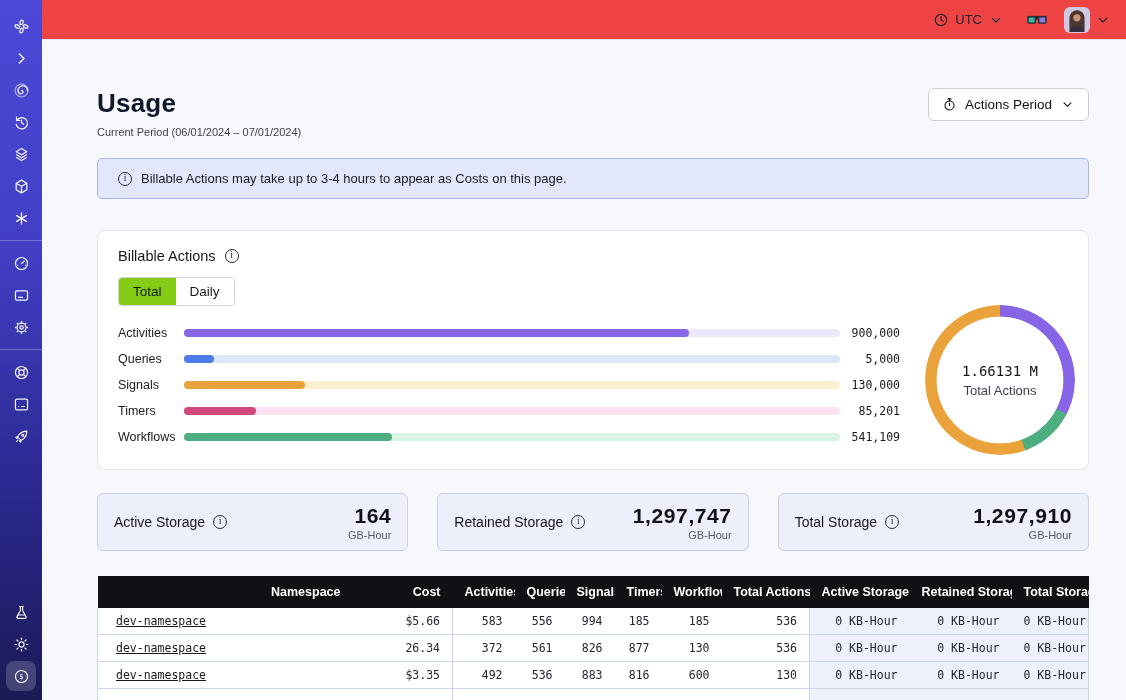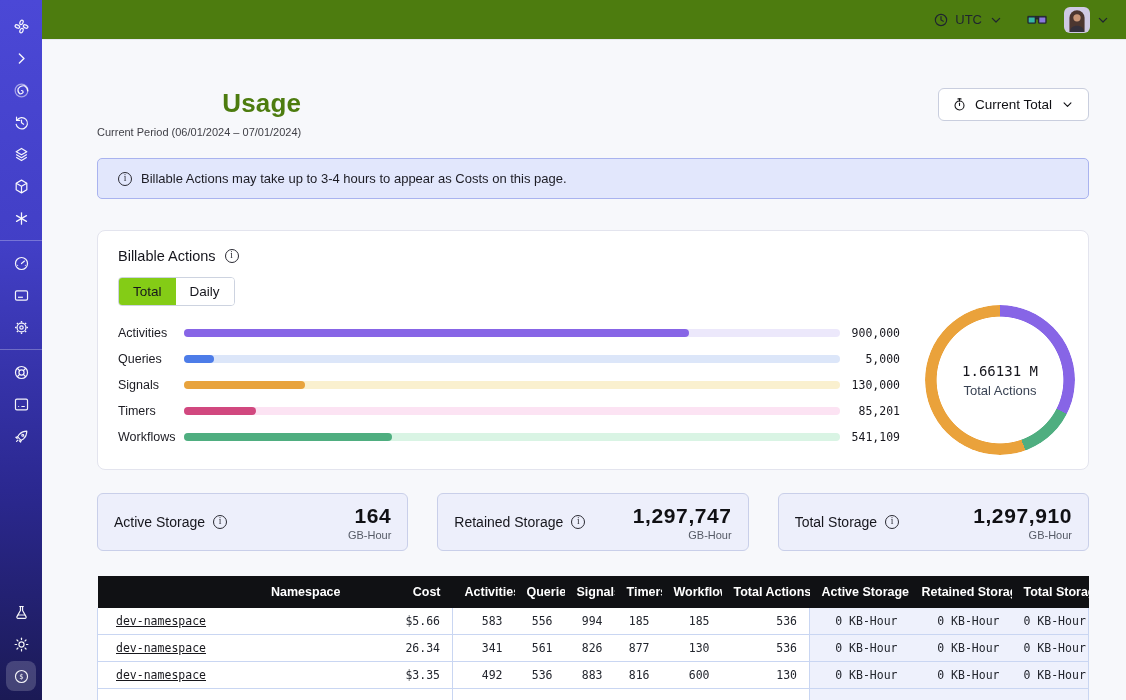--- a/index.html
+++ b/index.html
@@ -11,34 +11,34 @@
     background:linear-gradient(180deg,#4b48d6 0%,#423fc6 35%,#2b2890 70%,#1b1a55 100%);
     display:flex; flex-direction:column; align-items:center; padding:10px 0 8px; }
   .nav-icon { width:30px; height:30px; display:flex; align-items:center; justify-content:center; margin:1px 0; cursor:pointer; border-radius:8px; }
   .nav-icon svg { width:17px; height:17px; display:block; }
   .nav-icon.active { background:rgba(255,255,255,.18); }
   .nav-divider { width:42px; height:1px; background:rgba(255,255,255,.28); margin:6px 0; }
   .nav-spacer { flex:1; }
 
   
   .main { flex:1; display:flex; flex-direction:column; }
-  .topbar { height:40px; background:#4d7c0f; border-bottom:1px solid #e7e8f0;
+  .topbar { height:40px; background:#ef4444; border-bottom:1px solid #e7e8f0;
     display:flex; align-items:center; justify-content:flex-end; padding-right:16px; }
   .tz-button { display:flex; align-items:center; gap:6px; font-size:13px; color:#1f2430; cursor:pointer; background:none; border:none; font-family:inherit; }
   .tb-icon svg { width:16px; height:16px; display:block; }
   .glasses { margin-left:22px; cursor:pointer; }
   .glasses svg { width:22px; height:18px; display:block; }
   .account { display:flex; align-items:center; gap:5px; margin-left:16px; cursor:pointer; }
   .avatar { width:26px; height:26px; border-radius:6px; overflow:hidden; }
   .avatar svg { width:26px; height:26px; display:block; }
 
   .page { flex:1; background:#f7f8fb; padding:0 38px 0 55px; overflow:hidden; }
 
   .header-row { margin-top:48px; display:flex; justify-content:space-between; align-items:flex-start; }
-  h1.page-title { font-size:26px; font-weight:600; color:#4d7c0f; letter-spacing:.2px;text-align:right; }
+  h1.page-title { font-size:26px; font-weight:600; color:#0f172a; letter-spacing:.2px; }
   .subtitle { margin-top:7px; font-size:11px; color:#3f3f46; }
   .period-btn { background:#fff; border:1px solid #c9cede; border-radius:6px; height:33px; padding:0 13px;
     display:flex; align-items:center; gap:8px; font-size:13.5px; color:#101014; cursor:pointer; font-family:inherit; }
   .period-btn svg { width:15px; height:15px; }
 
   .banner { margin-top:20px; background:#e2e7fc; border:1px solid #a9b3ef; border-radius:5px;
     padding:12px 20px; font-size:13px; color:#1c1c24; display:flex; align-items:center; gap:9px; }
 
   .info-i { width:14px; height:14px; min-width:14px; border:1.2px solid #2a2a33; border-radius:50%;
     display:inline-flex; align-items:center; justify-content:center;
@@ -277,21 +277,21 @@
         <h1 class="page-title">Usage</h1>
         <div class="subtitle">Current Period (06/01/2024 – 07/01/2024)</div>
       </div>
       <button class="period-btn">
         <svg viewBox="0 0 24 24" fill="none" stroke="#101014" stroke-width="1.7" stroke-linecap="round">
             <circle cx="12" cy="13.5" r="7.2"></circle>
             <path d="M12 13.5 V9.8"></path>
             <path d="M9.5 3 H14.5"></path>
             <path d="M12 3 V6.3"></path>
           </svg>
-        <span>Current Total</span>
+        <span>Actions Period</span>
         <svg viewBox="0 0 24 24" fill="none" stroke="#101014" stroke-width="1.8" stroke-linecap="round" stroke-linejoin="round">
             <path d="M6.5 9.5 L12 15 L17.5 9.5"></path>
           </svg>
       </button>
     </div>
 
     <div class="banner">
       <span class="info-i">i</span>
       <span>Billable Actions may take up to 3-4 hours to appear as Costs on this page.</span>
     </div>
@@ -423,21 +423,21 @@
             <td>185</td>
             <td>185</td>
             <td>536</td>
             <td class="storage sep">0 KB-Hour</td>
             <td class="storage">0 KB-Hour</td>
             <td class="storage last">0 KB-Hour</td>
           </tr>
           <tr>
             <td class="ns"><a class="ns-link">dev-namespace</a></td>
             <td>26.34</td>
-            <td class="sep">341</td>
+            <td class="sep">372</td>
             <td>561</td>
             <td>826</td>
             <td>877</td>
             <td>130</td>
             <td>536</td>
             <td class="storage sep">0 KB-Hour</td>
             <td class="storage">0 KB-Hour</td>
             <td class="storage last">0 KB-Hour</td>
           </tr>
           <tr>

